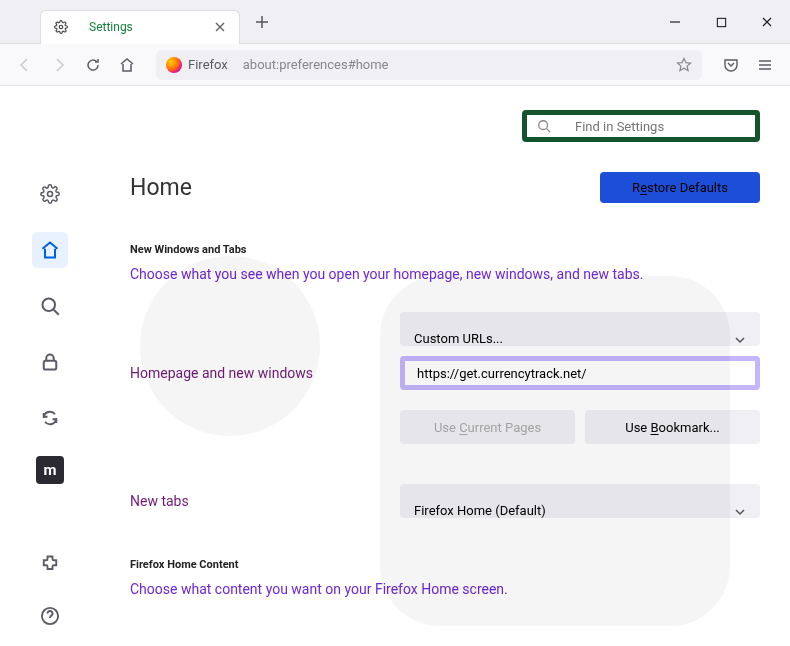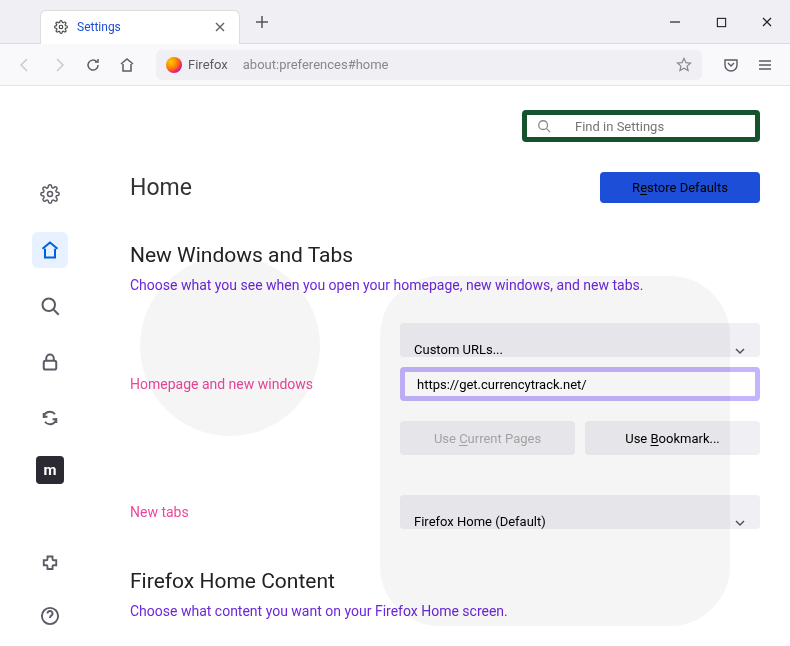--- a/index.html
+++ b/index.html
@@ -2,21 +2,21 @@
 <html><head>
 <meta charset="utf-8">
 <style>
 * { margin: 0; padding: 0; box-sizing: border-box; font-family: -apple-system, BlinkMacSystemFont, "Segoe UI", Roboto, sans-serif; }
 body { width: 790px; height: 646px; background: #fff; overflow: hidden; position: relative; }
 
 .titlebar { height: 44px; display: flex; align-items: center; background: #f0f0f4; border-bottom: 1px solid #ddd; position: relative; }
 .tab-strip { display: flex; align-items: flex-end; height: 44px; padding-left: 40px; }
 .tab { display: flex; align-items: center; background: #fff; border-radius: 6px 6px 0 0; padding: 0 12px; height: 34px; min-width: 200px; gap: 8px; border: 1px solid #ddd; border-bottom: none; margin-top: 10px; }
 .tab .tab-icon { width: 16px; height: 16px; display:flex; align-items:center; justify-content:center; }
-.tab .tab-label { font-size: 12px; color: #1d4ed8; flex: 1; }
+.tab .tab-label { font-size: 12px; color: #15803d; flex: 1; margin-left: 12px; }
 .tab .tab-close { width: 14px; height: 14px; display:flex; align-items:center; justify-content:center; color: #666; font-size: 14px; cursor: pointer; }
 .newtab-btn { width: 28px; height: 28px; display:flex; align-items:center; justify-content:center; margin-left: 8px; color:#555; font-size:18px; border-radius:4px; cursor:pointer; align-self:center; }
 .window-controls { position: absolute; right: 0; top: 0; display: flex; height: 44px; }
 .win-btn { width: 46px; display: flex; align-items: center; justify-content: center; cursor: pointer; color: #222; }
 
 .toolbar { height: 42px; display: flex; align-items: center; padding: 0 10px; gap: 4px; border-bottom: 1px solid #e5e5e5; background:#f9f9fb; }
 .tool-btn { width: 30px; height: 30px; display:flex; align-items:center; justify-content:center; border-radius:4px; cursor:pointer; color:#5b5b66; }
 .tool-btn.disabled { color: #ccc; }
 .urlbar { flex: 1; height: 30px; background: #f0f0f4; border-radius: 6px; display: flex; align-items: center; padding: 0 10px; gap: 15px; margin: 0 10px; }
 .urlbar-identity { display:flex; align-items:center; gap:6px; }
@@ -32,25 +32,25 @@
 .side-item.dark { background: #2b2a33; color: #fff; border-radius:4px; width:28px; height:28px; }
 .sidebar-bottom { margin-top: auto; margin-bottom: 12px; display:flex; flex-direction:column; gap:16px; align-items:center; }
 
 .main { flex: 1; padding: 0 30px 20px 30px; overflow-y: auto; }
 .search-box { margin: 24px 0 12px auto; width: 238px; height: 32px; border: 5px solid #14532d; border-radius: 4px; display: flex; align-items: center; padding: 0 10px; gap: 24px; color:#888; }
 .search-box input { border:none; outline:none; font-size:13px; flex:1; }
 .page-header { display:flex; align-items:center; justify-content:space-between; margin: 30px 0 40px 0; }
 .page-title { font-size: 23px; font-weight: 400; color: #333; }
 .restore-btn { padding: 8px 32px; background: #1d4ed8; border:none; border-radius:4px; font-size:13px; cursor:pointer; }
 
-.section-heading { font-size: 21px; font-weight: 400; color: #222; margin-bottom: 10px; }
+.section-heading { font-size: 11px; font-weight: 700; color: #222; margin-bottom: 10px; }
 .section-desc { font-size: 14px; color: #6d28d9; margin-bottom: 30px; }
 
 .form-row { display: flex; align-items: center; margin-bottom: 10px; }
-.form-label { width: 270px; font-size: 14px; color: #ec4899; }
+.form-label { width: 270px; font-size: 14px; color: #701a75; }
 .form-control-col { flex: 1; }
 .select-field { height: 34px; background: #f0f0f4; border-radius: 4px; display: flex; align-items: flex-end; justify-content: space-between; padding: 0 14px; font-size: 13px; cursor:pointer; }
 .text-input { width: 100%; height: 34px; border: 5px solid #c4b5fd; border-radius: 4px; padding: 0 12px; font-size: 13px; outline:none; }
 .btn-row { display:flex; gap:10px; margin-top:10px; margin-bottom:30px; }
 .flat-btn { flex:1; height:34px; background:#f0f0f4; border:none; border-radius:4px; font-size:13px; cursor:pointer; }
 .flat-btn.disabled { color:#aaa; }
 
 .section2 { margin-top: 40px; }
 
 .watermark { position:absolute; top:110px; left:80px; width:700px; height:480px; opacity:0.04; pointer-events:none; z-index:0; }

